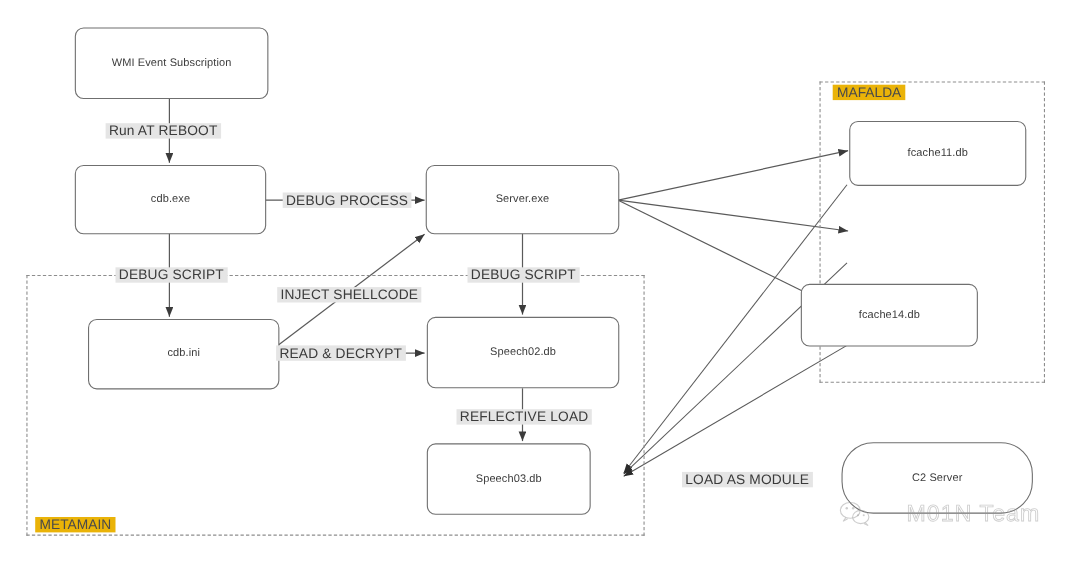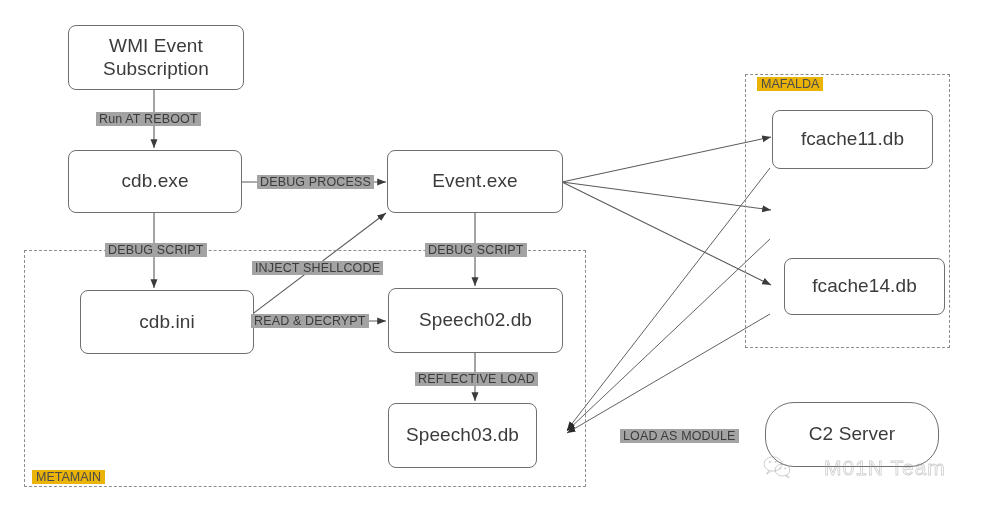--- a/index.html
+++ b/index.html
@@ -30,21 +30,21 @@
   .node {
     position: absolute;
     box-sizing: border-box;
     border: 1px solid #6f6f6f;
     border-radius: 8px;
     background: #ffffff;
     display: flex;
     align-items: center;
     justify-content: center;
     color: #3b3b3b;
-    font-size: 19px;
+    font-size: 10px;
     line-height: 1.2;
     text-align: center;
     letter-spacing: .1px;
   }
   .group {
     position: absolute;
     box-sizing: border-box;
     border: 1.5px dashed #8d8d8d;
     background: transparent;
   }
@@ -53,21 +53,21 @@
     color: #4a4a4a;
     font-size: 12.5px;
     background: #eab308;
     padding: 0 4px;
     white-space: nowrap;
   }
   .edgelabel {
     position: absolute;
     color: #3b3b3b;
     font-size: 12.5px;
-    background: #a3a3a3;
+    background: #e5e5e5;
     padding: 0 3px;
     white-space: nowrap;
     letter-spacing: .15px;
   }
   .watermark {
     position: absolute;
     display: flex;
     align-items: center;
     gap: 5px;
     color: rgba(255,255,255,0.0);
@@ -130,32 +130,32 @@
   <div class="group" style="left:24px; top:250px; width:562px; height:237px;"></div>
   <div class="grouplabel" style="left:32px; top:470px;">METAMAIN</div>
 
   <div class="group" style="left:745px; top:74px; width:205px; height:274px;"></div>
   <div class="grouplabel" style="left:757px; top:77px;">MAFALDA</div>
 
   <div class="node" style="left:68px; top:25px; width:176px; height:65px;">WMI Event Subscription</div>
 
   <div class="node" style="left:68px; top:150px; width:174px; height:63px;">cdb.exe</div>
 
-  <div class="node" style="left:387px; top:150px; width:176px; height:63px;">Event.exe</div>
+  <div class="node" style="left:387px; top:150px; width:176px; height:63px;">Server.exe</div>
 
   <div class="node" style="left:80px; top:290px; width:174px; height:64px;">cdb.ini</div>
 
   <div class="node" style="left:388px; top:288px; width:175px; height:65px;">Speech02.db</div>
 
   <div class="node" style="left:388px; top:403px; width:149px; height:65px;">Speech03.db</div>
 
   <div class="node" style="left:772px; top:110px; width:161px; height:59px;">fcache11.db</div>
 
 
-  <div class="node" style="left:784px; top:258px; width:161px; height:57px;">fcache14.db</div>
+  <div class="node" style="left:728px; top:258px; width:161px; height:57px;">fcache14.db</div>
 
   <div class="node" style="left:765px; top:402px; width:174px; height:65px;border-radius:29px;">C2 Server</div>
 
   <div class="edgelabel" style="left:96px; top:112px;">Run AT REBOOT</div>
 
   <div class="edgelabel" style="left:257px; top:175px;">DEBUG PROCESS</div>
 
   <div class="edgelabel" style="left:105px; top:243px;">DEBUG SCRIPT</div>
 
   <div class="edgelabel" style="left:425px; top:243px;">DEBUG SCRIPT</div>

